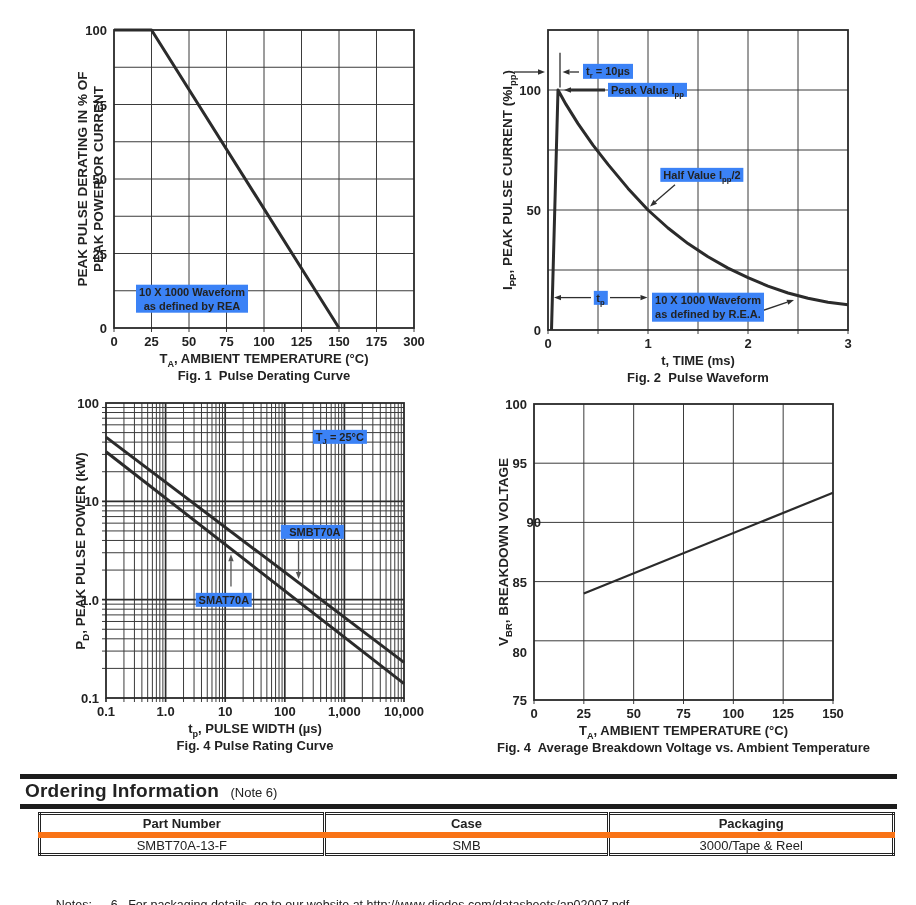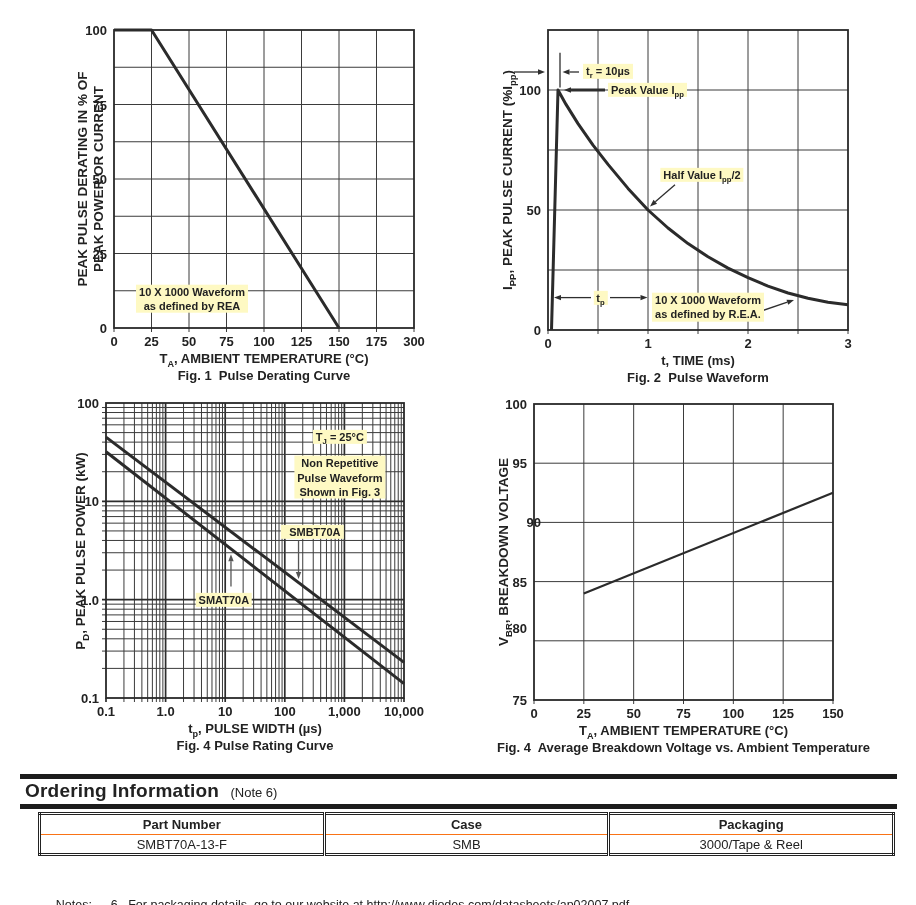--- a/index.html
+++ b/index.html
@@ -22,32 +22,32 @@
 .tick{position:absolute;font-size:13px;font-weight:700;white-space:nowrap;color:#222}
 .tick.x{transform:translateX(-50%)}
 .tick.y{transform:translateY(-50%)}
 .axis-label{position:absolute;font-size:13px;font-weight:700;white-space:nowrap;
   transform:translateX(-50%);text-align:center}
 .ylabel{position:absolute;font-size:13.5px;font-weight:700;white-space:nowrap;text-align:center;
   line-height:1.2;transform:translate(-50%,-50%) rotate(-90deg)}
 .caption{position:absolute;font-size:13px;font-weight:700;white-space:pre;transform:translateX(-50%)}
 .ann{position:absolute;font-size:11px;font-weight:700;line-height:1.3;white-space:nowrap;
   text-align:center;color:#222}
-.ann.box{background:#fef9c3;padding:0 3px}
+.ann.box{background:#3b82f6;padding:0 3px}
 sub{font-size:70%;line-height:0}
 .rule{position:absolute;left:20px;width:877px;height:5px;background:#1c1c1c}
 #rule-top{top:774px}
 #rule-bottom{top:804px}
 .ord-title-row{position:absolute;left:25px;top:780px;white-space:nowrap}
 .ord-title-row .t{font-size:19px;font-weight:700;letter-spacing:.2px}
 .ord-title-row .n{font-size:13px;font-weight:400;margin-left:7px}
 table.ord{position:absolute;left:38px;top:812px;width:857px;border-collapse:collapse;
   border:3px double #222;table-layout:fixed}
 table.ord th{font-size:13px;font-weight:700;height:21px;text-align:center;
-  border-bottom:1px solid #f97316}
+  border-bottom:6px solid #f97316}
 table.ord td{font-size:13px;font-weight:400;height:20px;text-align:center}
 table.ord tbody tr+tr td{border-top:1px solid #222}
 table.ord th+th,table.ord td+td{border-left:3px double #222}
 .notes-row{position:absolute;left:35px;top:884px;font-size:12.5px;white-space:pre}
 .notes-row .nl{display:inline-block;width:55px}
 </style>
 </head>
 <body>
 
 <div class="page">
@@ -243,25 +243,20 @@
           <polyline points="0.0,34.1 298.0,259.4" class="curve"></polyline>
           <polyline points="0.0,48.7 298.0,280.6" class="curve"></polyline>
           <line x1="192.53475571414512" y1="137.46410085275036" x2="192.53475571414512" y2="169.06435690330795" class="arr gray"></line>
           <polygon points="192.53475571414512,176.06435690330795 195.2347557141451,169.06435690330795 189.83475571414513,169.06435690330795" class="arrhead gray"></polygon>
           <line x1="124.97583677528014" y1="183.53534067692863" x2="124.97583677528014" y2="158.19753020660266" class="arr gray"></line>
           <polygon points="124.97583677528014,151.19753020660266 122.27583677528014,158.19753020660266 127.67583677528015,158.19753020660266" class="arrhead gray"></polygon>
         </svg>
         <div class="ann box" style="left: 233.887px; top: 34.1008px; transform: translate(-50%, -50%);">
           <div>T<sub>J</sub> = 25°C</div>
         </div>
-        <div class="ann box" style="left: 233.887px; top: 74.4346px; transform: translate(-50%, -50%);">
-          <div>Non Repetitive</div>
-          <div>Pulse Waveform</div>
-          <div>Shown in Fig. 3</div>
-        </div>
         <div class="ann box" style="left: 206.359px; top: 128.797px; transform: translate(-50%, -50%); padding-left: 8px;">
           <div>SMBT70A</div>
         </div>
         <div class="ann box" style="left: 117.872px; top: 196.667px; transform: translate(-50%, -50%);">
           <div>SMAT70A</div>
         </div>
       </div>
     <div class="ylabel" style="left: 81px; top: 550.5px;">
         <div>P<sub>D</sub>, PEAK PULSE POWER (kW)</div>
       </div>
@@ -303,21 +298,21 @@
     <div class="axis-label" style="left: 683.5px; top: 723px;">T<sub>A</sub>, AMBIENT TEMPERATURE (°C)</div>
     <div class="caption" style="left: 683.5px; top: 740px;">Fig. 4  Average Breakdown Voltage vs. Ambient Temperature</div>
   <div class="tick x" style="left: 534px; top: 706px;">0</div>
       <div class="tick x" style="left: 583.833px; top: 706px;">25</div>
       <div class="tick x" style="left: 633.667px; top: 706px;">50</div>
       <div class="tick x" style="left: 683.5px; top: 706px;">75</div>
       <div class="tick x" style="left: 733.333px; top: 706px;">100</div>
       <div class="tick x" style="left: 783.167px; top: 706px;">125</div>
       <div class="tick x" style="left: 833px; top: 706px;">150</div>
       <div class="tick y" style="right: 389px; top: 700px;">75</div>
-      <div class="tick y" style="right: 389px; top: 628px; text-align: right;">80</div>
+      <div class="tick y" style="right: 389px; top: 652px; text-align: right;">80</div>
       <div class="tick y" style="right: 389px; top: 581.6px;">85</div>
       <div class="tick y" style="right: 375px; top: 522.4px;">90</div>
       <div class="tick y" style="right: 389px; top: 463.2px;">95</div>
       <div class="tick y" style="right: 389px; top: 404px;">100</div>
     </div>
 
   <section>
     <div class="rule" id="rule-top"></div>
     <div class="ord-title-row">
       <span class="t">Ordering Information</span>

